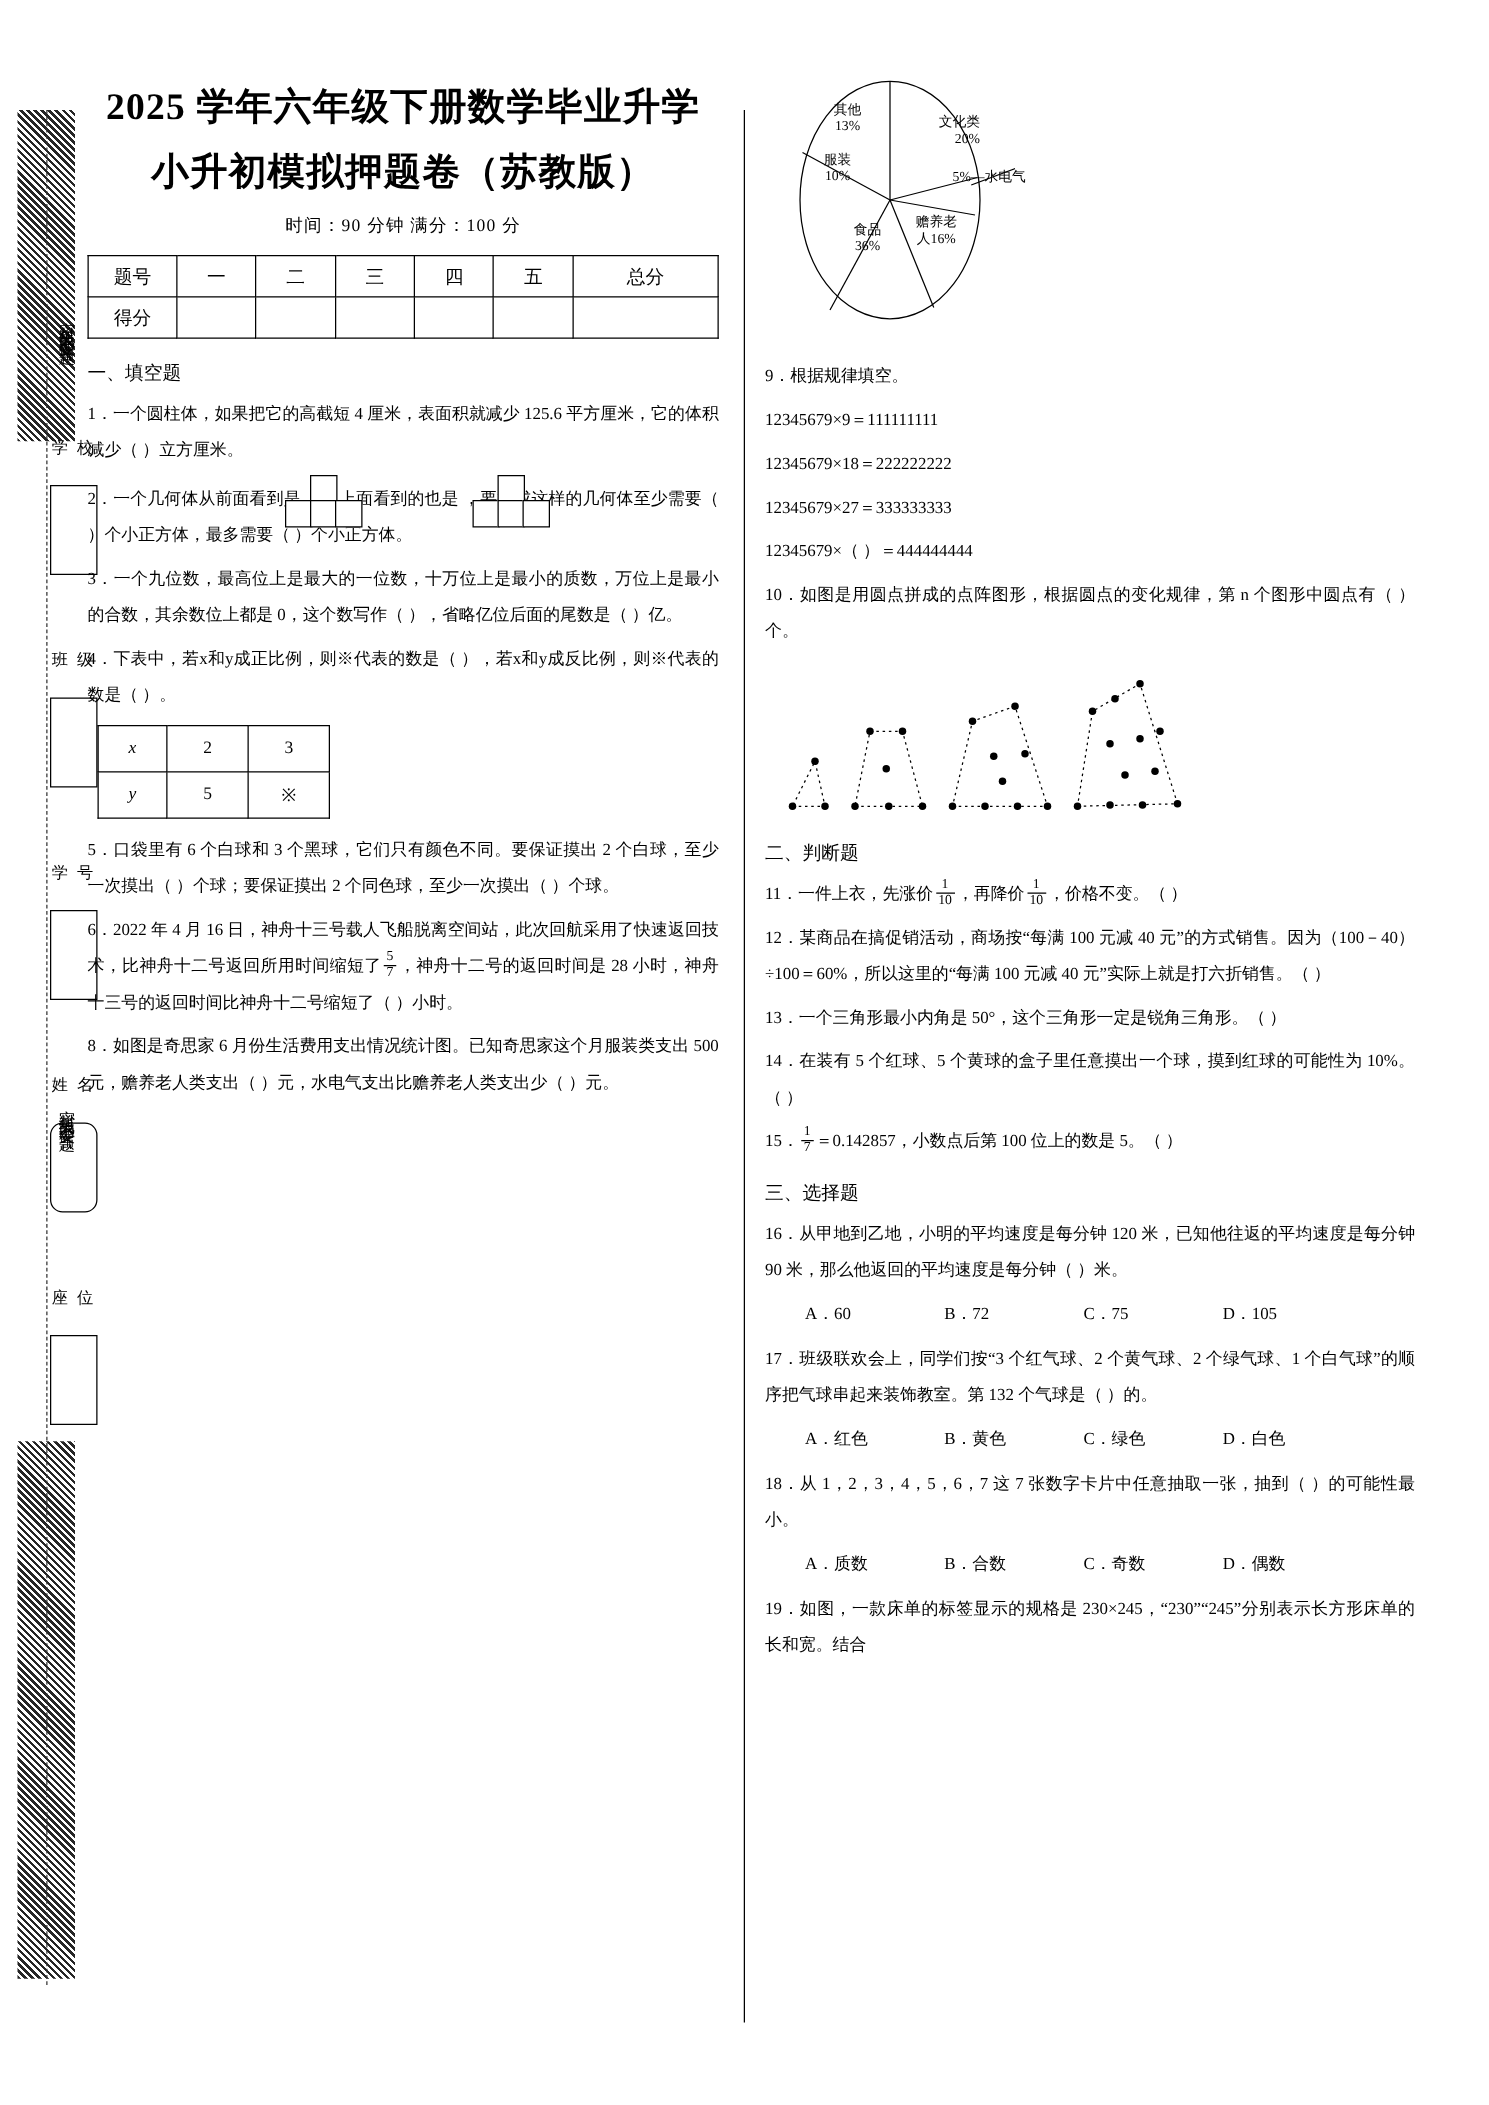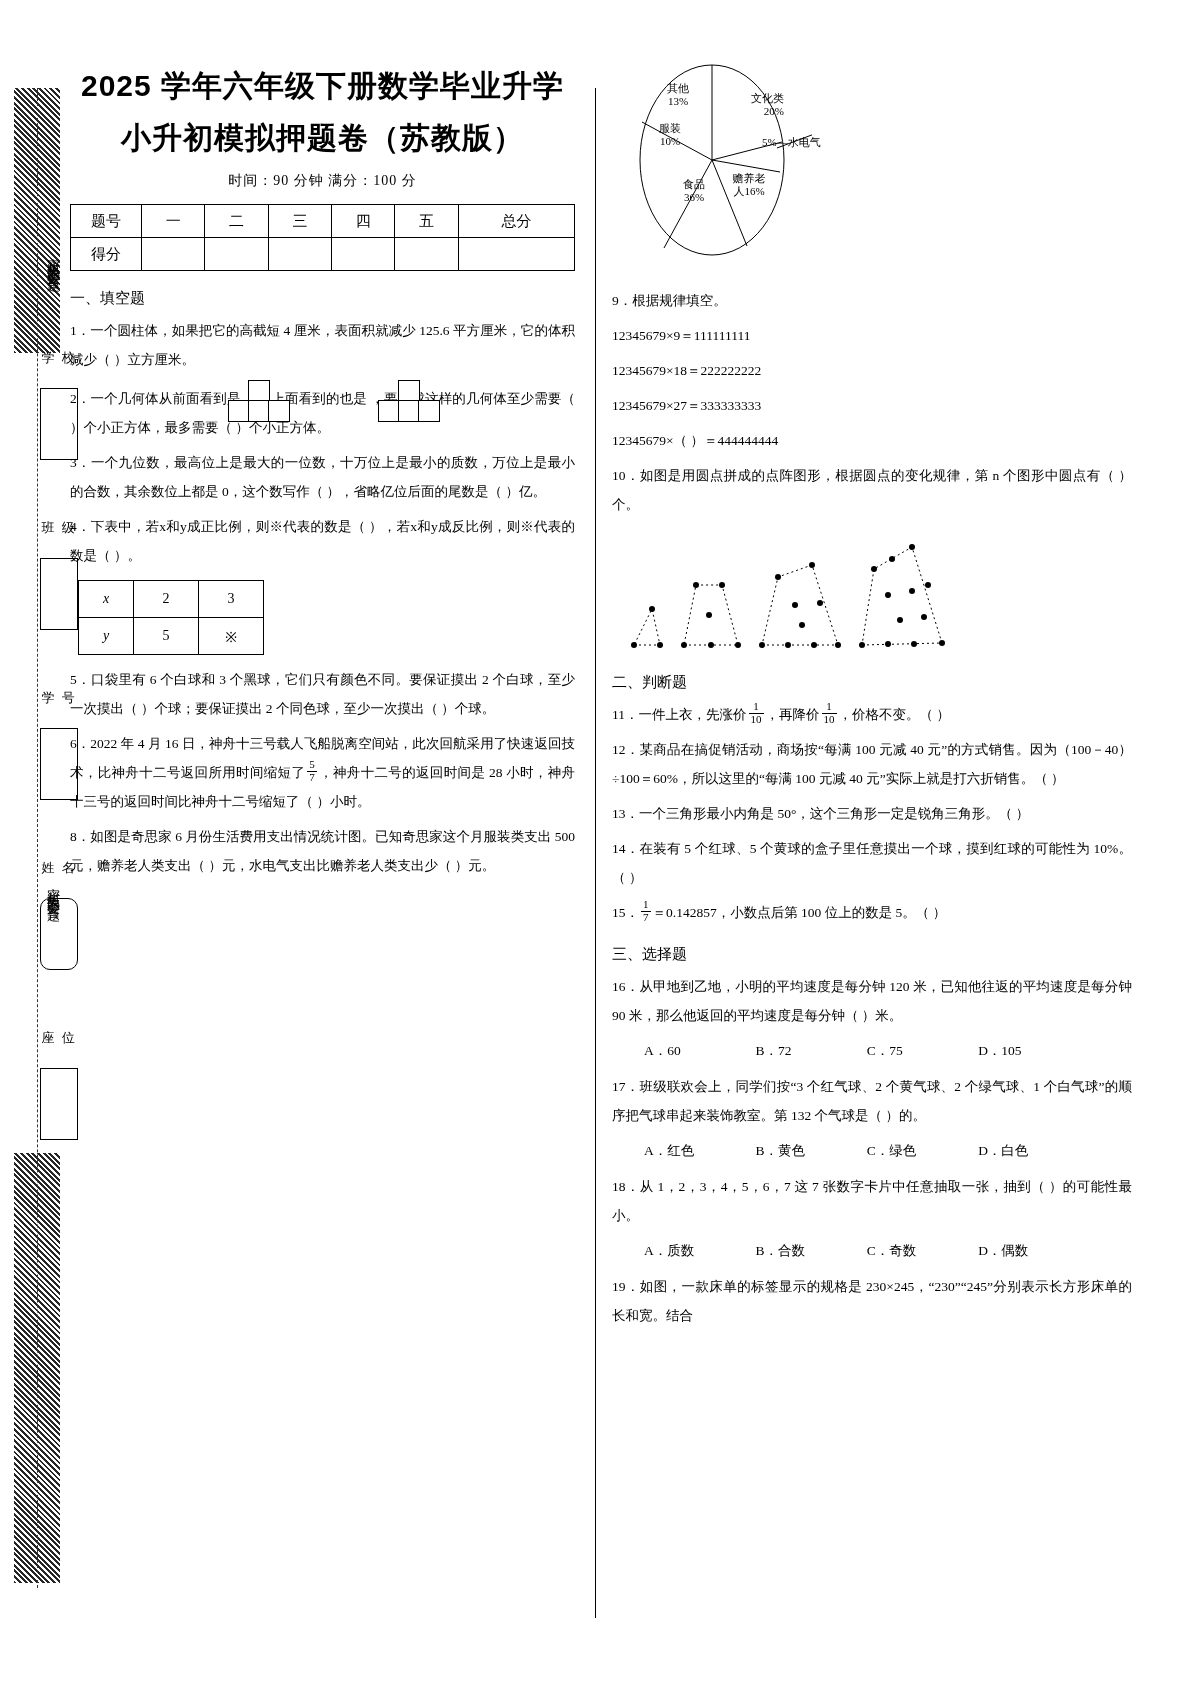--- a/index.html
+++ b/index.html
@@ -40,21 +40,21 @@
   }
 
   
   .col-div{position:absolute;left:595px;top:88px;width:0;height:1530px;border-left:1px solid #000;}
   .colL{position:absolute;left:70px;top:60px;width:505px;}
   .colR{position:absolute;left:612px;top:60px;width:520px;}
 
   
   .title1,.title2{
     text-align:center;font-weight:bold;
-    font-family:Liberation Sans, sans-serif;
+    font-family:Liberation Serif, serif;
     font-size:30px;line-height:52px;letter-spacing:1px;
   }
   .subinfo{text-align:center;font-size:14px;margin-top:8px;letter-spacing:1px;}
 
   
   table.score{
     border-collapse:collapse;margin:14px auto 0 auto;width:100%;
     font-size:15px;text-align:center;
   }
   table.score td{border:1px solid #000;height:30px;}

